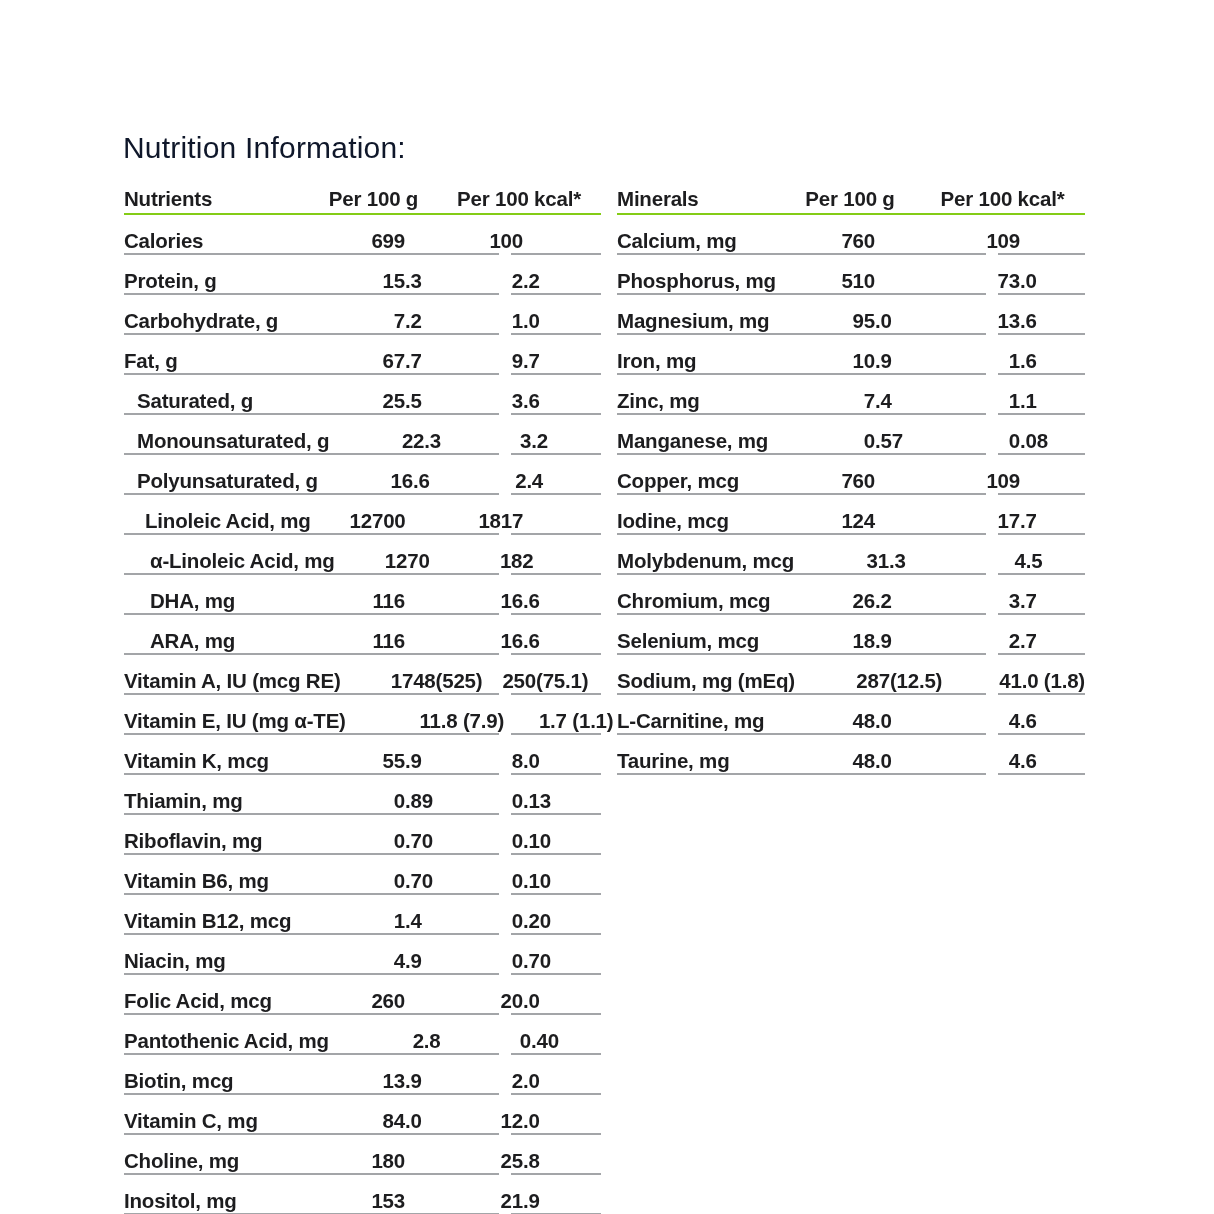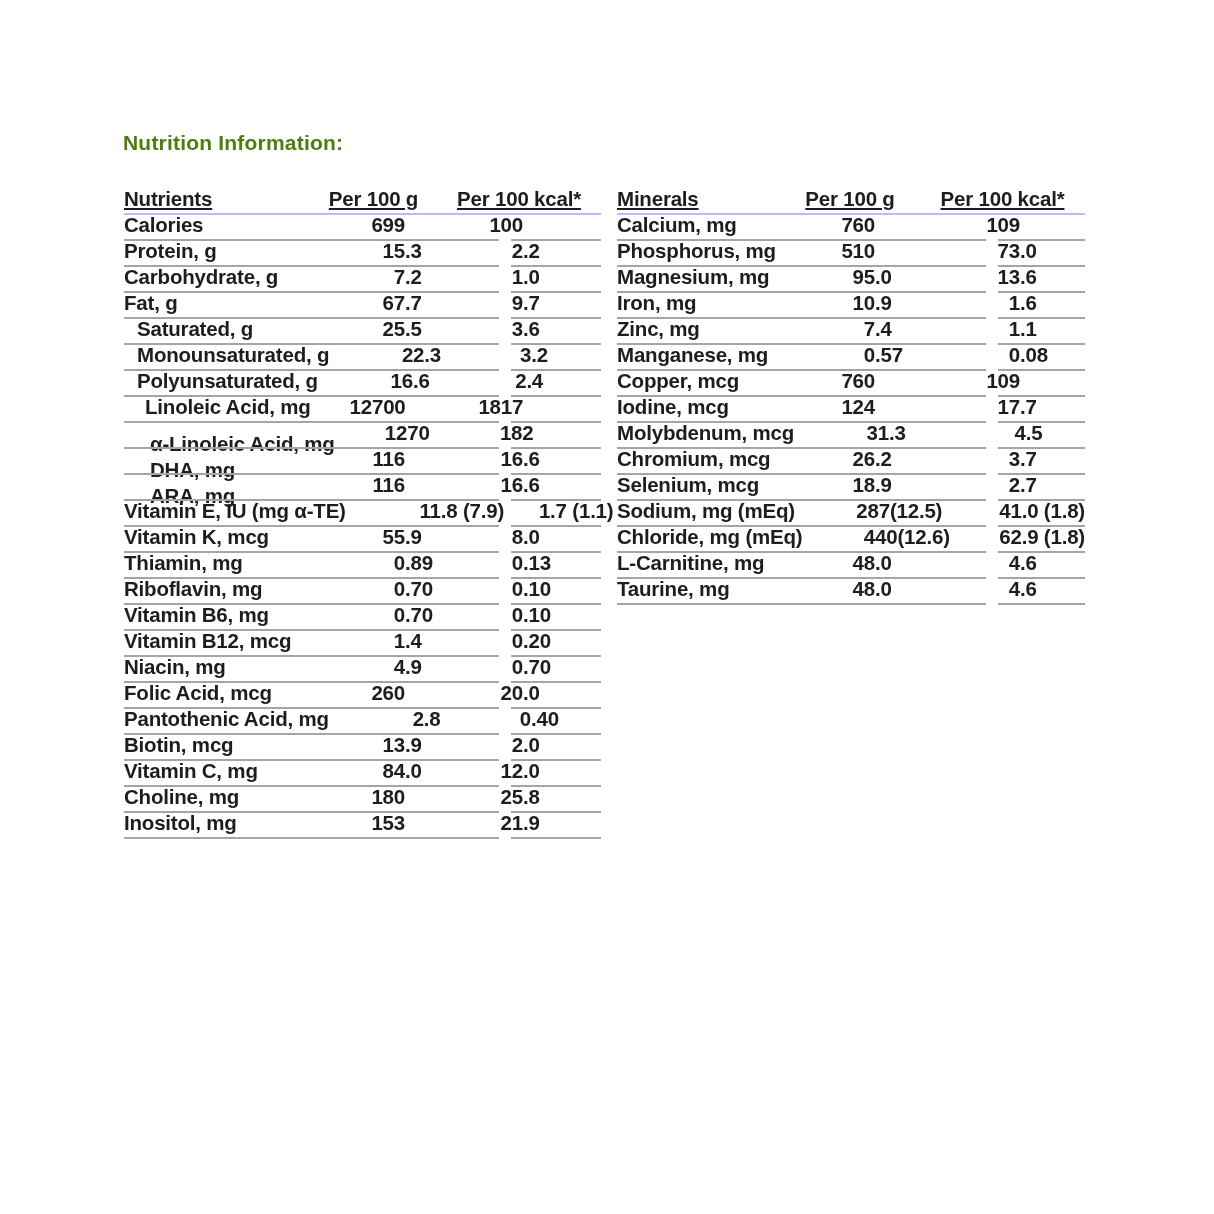--- a/index.html
+++ b/index.html
@@ -2,28 +2,28 @@
 <html><head>
 <meta charset="utf-8">
 <style>
   html,body{margin:0;padding:0;}
   body{
     width:1214px;height:1214px;background:#ffffff;position:relative;
     font-family:"Liberation Sans", sans-serif;color:#1d1d1f;overflow:hidden;
   }
   .title{
     position:absolute;left:123px;top:131px;margin:0;
-    font-size:21px;font-weight:bold;color:#4d7c0f;letter-spacing:.2px;
+    font-size:30px;font-weight:normal;color:#0f172a;letter-spacing:.2px;
     white-space:nowrap;
   }
   .table{position:absolute;top:178px;font-size:20.5px;font-weight:600;letter-spacing:-.2px;}
   .t1{left:124px;width:477px;}
   .t2{left:617px;width:468px;}
-  .thead{display:flex;height:35px;align-items:flex-end;border-bottom:2px solid #c4b5fd;text-decoration:underline;}
-  .tr{position:relative;display:flex;height:26px;align-items:flex-start;}
+  .thead{display:flex;height:35px;align-items:flex-end;border-bottom:2px solid #84cc16;}
+  .tr{position:relative;display:flex;height:40px;align-items:flex-end;}
   .cell{padding-bottom:4px;line-height:1;}
   .label{flex:1 1 auto;white-space:nowrap;text-align:left;}
   .ind0{padding-left:0;}
   .ind1{padding-left:13px;}
   .ind2{padding-left:21px;}
   .ind3{padding-left:26px;margin-top:11px;}
   .num{display:flex;white-space:nowrap;}
   .num .ip{display:block;text-align:right;}
   .num .fp{display:block;flex:1 1 auto;text-align:left;}
   .t1 .n1{width:167px;}  .t1 .n1 .ip{width:95px;}
@@ -191,20 +191,33 @@
           <span class="fp"></span>
         </span>
         <span class="cell num n2">
           <span class="ip">16</span>
           <span class="fp">.6</span>
         </span>
         <i class="rule ra"></i>
         <i class="rule rb"></i>
       </div>
       <div class="tr">
+        <span class="cell label ind0">Vitamin A, IU (mcg RE)</span>
+        <span class="cell num n1">
+          <span class="ip">1748</span>
+          <span class="fp"> (525)</span>
+        </span>
+        <span class="cell num n2">
+          <span class="ip">250</span>
+          <span class="fp"> (75.1)</span>
+        </span>
+        <i class="rule ra"></i>
+        <i class="rule rb"></i>
+      </div>
+      <div class="tr">
         <span class="cell label ind0">Vitamin E, IU (mg α-TE)</span>
         <span class="cell num n1">
           <span class="ip">11</span>
           <span class="fp">.8 (7.9)</span>
         </span>
         <span class="cell num n2">
           <span class="ip">1</span>
           <span class="fp">.7 (1.1)</span>
         </span>
         <i class="rule ra"></i>
@@ -530,33 +543,20 @@
           <span class="fp"> (12.5)</span>
         </span>
         <span class="cell num n2">
           <span class="ip">41</span>
           <span class="fp">.0 (1.8)</span>
         </span>
         <i class="rule ra"></i>
         <i class="rule rb"></i>
       </div>
       <div class="tr">
-        <span class="cell label ind0">Chloride, mg (mEq)</span>
-        <span class="cell num n1">
-          <span class="ip">440</span>
-          <span class="fp"> (12.6)</span>
-        </span>
-        <span class="cell num n2">
-          <span class="ip">62</span>
-          <span class="fp">.9 (1.8)</span>
-        </span>
-        <i class="rule ra"></i>
-        <i class="rule rb"></i>
-      </div>
-      <div class="tr">
         <span class="cell label ind0">L-Carnitine, mg</span>
         <span class="cell num n1">
           <span class="ip">48</span>
           <span class="fp">.0</span>
         </span>
         <span class="cell num n2">
           <span class="ip">4</span>
           <span class="fp">.6</span>
         </span>
         <i class="rule ra"></i>

